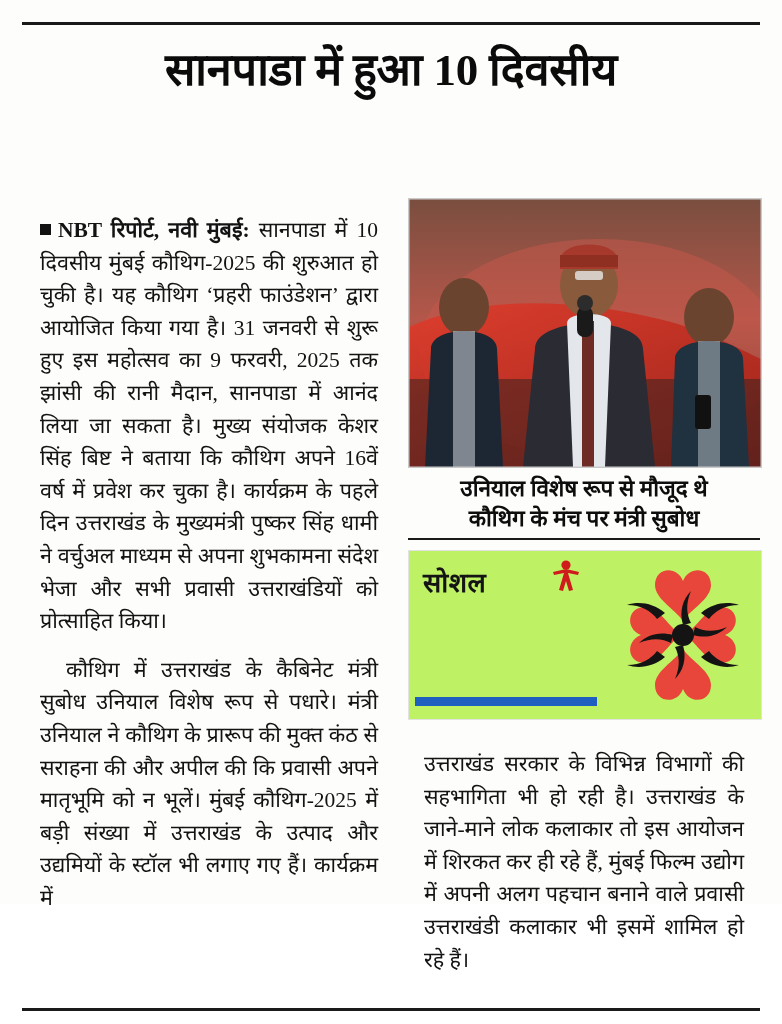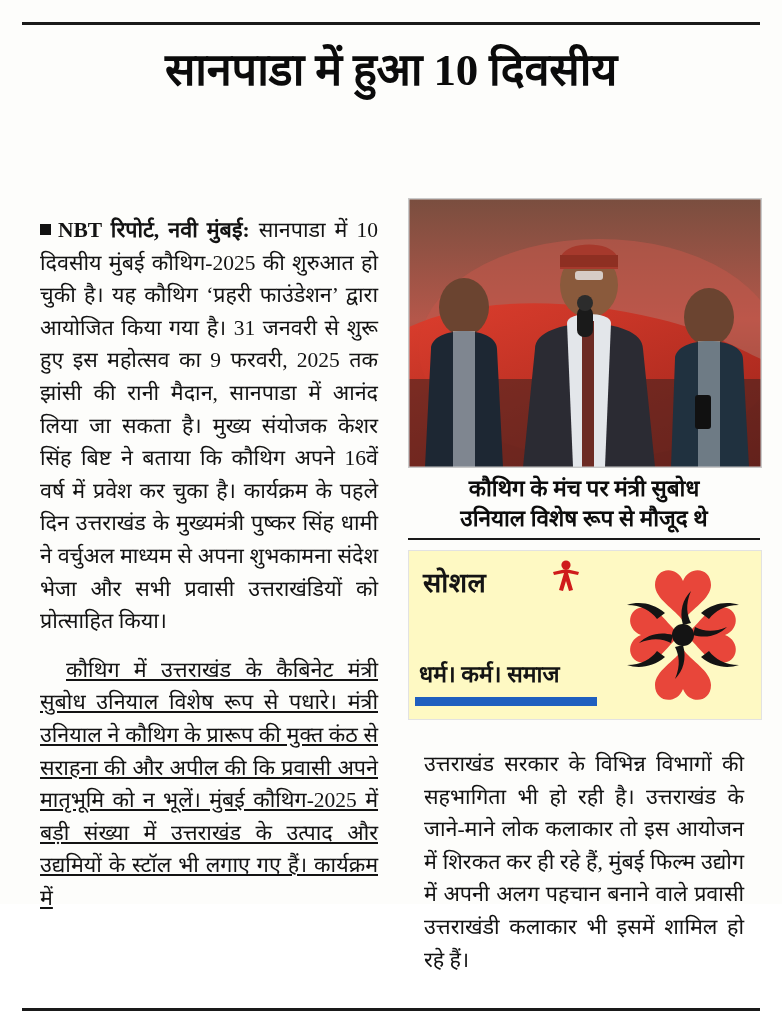--- a/index.html
+++ b/index.html
@@ -67,21 +67,20 @@
     line-height: 32.6px;
     text-align: justify;
     text-justify: inter-word;
     color: #131313;
   }
   .body-text p {
     margin: 16px;
   }
   .body-text p.indent {
     text-indent: 26px;
-    text-decoration: underline;
   }
   .lead-marker {
     display: inline-block;
     width: 11px;
     height: 11px;
     background: #111;
     margin-right: 7px;
     position: relative;
     top: -2px;
   }
@@ -118,21 +117,21 @@
     width: 352px;
     height: 2px;
     background: #1a1a1a;
   }
   .promo {
     position: absolute;
     left: 0;
     top: 352px;
     width: 352px;
     height: 168px;
-    background: #fef9c3;
+    background: #bef264;
     border: 1px solid #e2e2e2;
     overflow: hidden;
   }
   .promo-left {
     position: absolute;
     left: 0; top: 0;
     width: 196px;
     height: 168px;
   }
   .promo-right {
@@ -262,30 +261,29 @@
             <path d="M158 124 C158 112 202 112 202 124 L196 268 L164 268 Z" fill="#e3e6ea"></path>
             <rect x="173" y="122" width="12" height="146" fill="#6d2b24"></rect>
             <rect x="168" y="108" width="16" height="30" rx="7" fill="#1a1a1a"></rect>
             <circle cx="176" cy="104" r="8" fill="#2c2c2c"></circle>
           </g>
           <rect x="0" y="0" width="352" height="268" fill="none" stroke="#cccccc" stroke-width="1"></rect>
         </svg>
       </div>
 
       <div class="caption">
+        <div>उनियाल विशेष रूप से मौजूद थे</div>
         <div>कौथिग के मंच पर मंत्री सुबोध</div>
-        <div>उनियाल विशेष रूप से मौजूद थे</div>
       </div>
 
       <div class="caption-rule"></div>
 
       <div class="promo">
         <div class="promo-left">
           <div class="promo-word1">सोशल</div>
-          <div class="promo-word3">धर्म। कर्म। समाज</div>
           <div class="promo-bar"></div>
           <svg class="promo-person" viewBox="0 0 34 34">
             <circle cx="17" cy="6" r="4.6" fill="#cf1b1b"></circle>
             <path d="M4 13 L17 10 L30 13 L29 16 L19 14 L24 31 L20 32 L17 22 L14 32 L10 31 L15 14 L5 16 Z" fill="#cf1b1b"></path>
           </svg>
         </div>
         <div class="promo-right">
           <svg width="156" height="168" viewBox="0 0 156 168">
             <g fill="#e8463a">
               <path d="M78 30 C72 14 50 16 50 34 C50 48 70 58 78 70 C86 58 106 48 106 34 C106 16 84 14 78 30 Z"></path>

